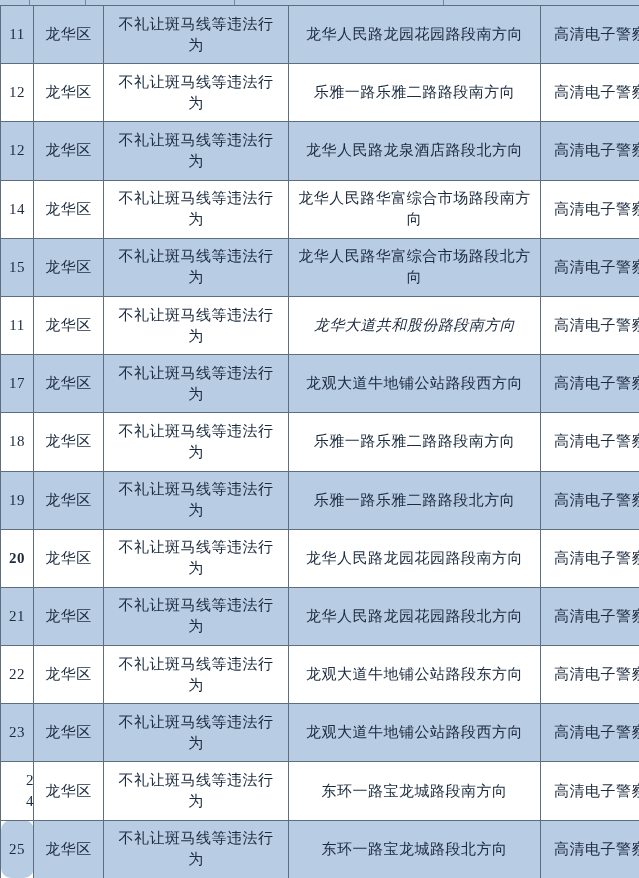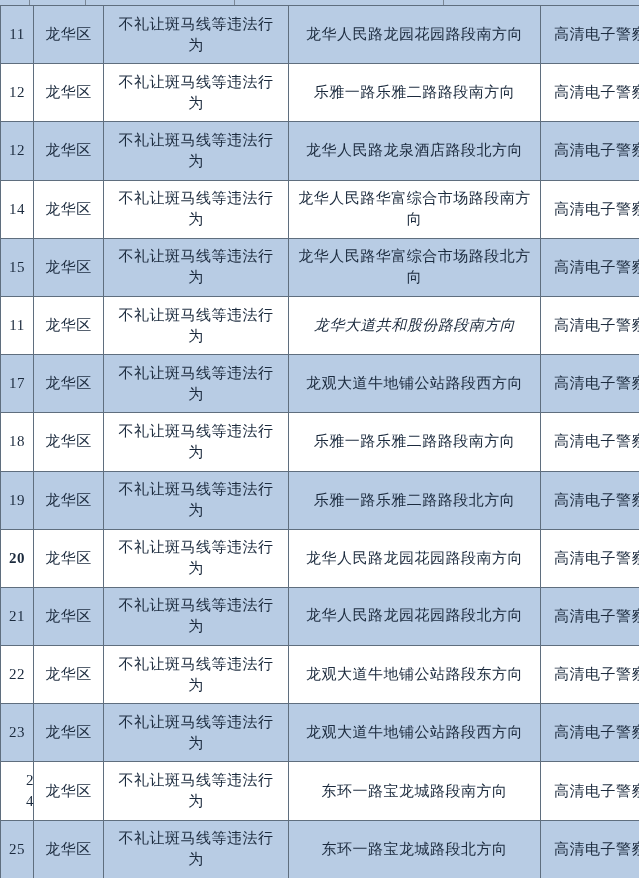--- a/index.html
+++ b/index.html
@@ -129,21 +129,21 @@
       <td class="num-cell" style="border-color: rgb(95, 110, 126); font-weight: bold;">20</td>
       <td style="border-color: rgb(95, 110, 126);">龙华区</td>
       <td style="border-color: rgb(95, 110, 126);">不礼让斑马线等违法行为</td>
       <td style="border-color: rgb(95, 110, 126);">龙华人民路龙园花园路段南方向</td>
       <td style="border-color: rgb(95, 110, 126);">高清电子警察</td>
     </tr>
         <tr style="background: rgb(184, 204, 228);">
       <td class="num-cell" style="border-color: rgb(95, 110, 126);">21</td>
       <td style="border-color: rgb(95, 110, 126);">龙华区</td>
       <td style="border-color: rgb(95, 110, 126);">不礼让斑马线等违法行为</td>
-      <td style="border-color: rgb(95, 110, 126); font-family: Liberation Mono, monospace;">龙华人民路龙园花园路段北方向</td>
+      <td style="border-color: rgb(95, 110, 126);">龙华人民路龙园花园路段北方向</td>
       <td style="border-color: rgb(95, 110, 126);">高清电子警察</td>
     </tr>
         <tr style="background: rgb(255, 255, 255);">
       <td class="num-cell" style="border-color: rgb(95, 110, 126);">22</td>
       <td style="border-color: rgb(95, 110, 126);">龙华区</td>
       <td style="border-color: rgb(95, 110, 126);">不礼让斑马线等违法行为</td>
       <td style="border-color: rgb(95, 110, 126); margin-top: 14px;">龙观大道牛地铺公站路段东方向</td>
       <td style="border-color: rgb(95, 110, 126);">高清电子警察</td>
     </tr>
         <tr style="background: rgb(184, 204, 228);">
@@ -154,21 +154,21 @@
       <td style="border-color: rgb(95, 110, 126);">高清电子警察</td>
     </tr>
         <tr style="background: rgb(255, 255, 255);">
       <td class="num-cell" style="border-color: rgb(95, 110, 126); padding-left: 25px;">24</td>
       <td style="border-color: rgb(95, 110, 126);">龙华区</td>
       <td style="border-color: rgb(95, 110, 126);">不礼让斑马线等违法行为</td>
       <td style="border-color: rgb(95, 110, 126);">东环一路宝龙城路段南方向</td>
       <td style="border-color: rgb(95, 110, 126);">高清电子警察</td>
     </tr>
         <tr style="background: rgb(184, 204, 228);">
-      <td class="num-cell" style="border-color: rgb(95, 110, 126);">25</td>
+      <td class="num-cell" style="border-color: rgb(95, 110, 126); border-radius: 10px;">25</td>
       <td style="border-color: rgb(95, 110, 126);">龙华区</td>
       <td style="border-color: rgb(95, 110, 126);">不礼让斑马线等违法行为</td>
       <td style="border-color: rgb(95, 110, 126);">东环一路宝龙城路段北方向</td>
       <td style="border-color: rgb(95, 110, 126);">高清电子警察</td>
     </tr>
       </tbody>
   </table>
 
 </div>
 

